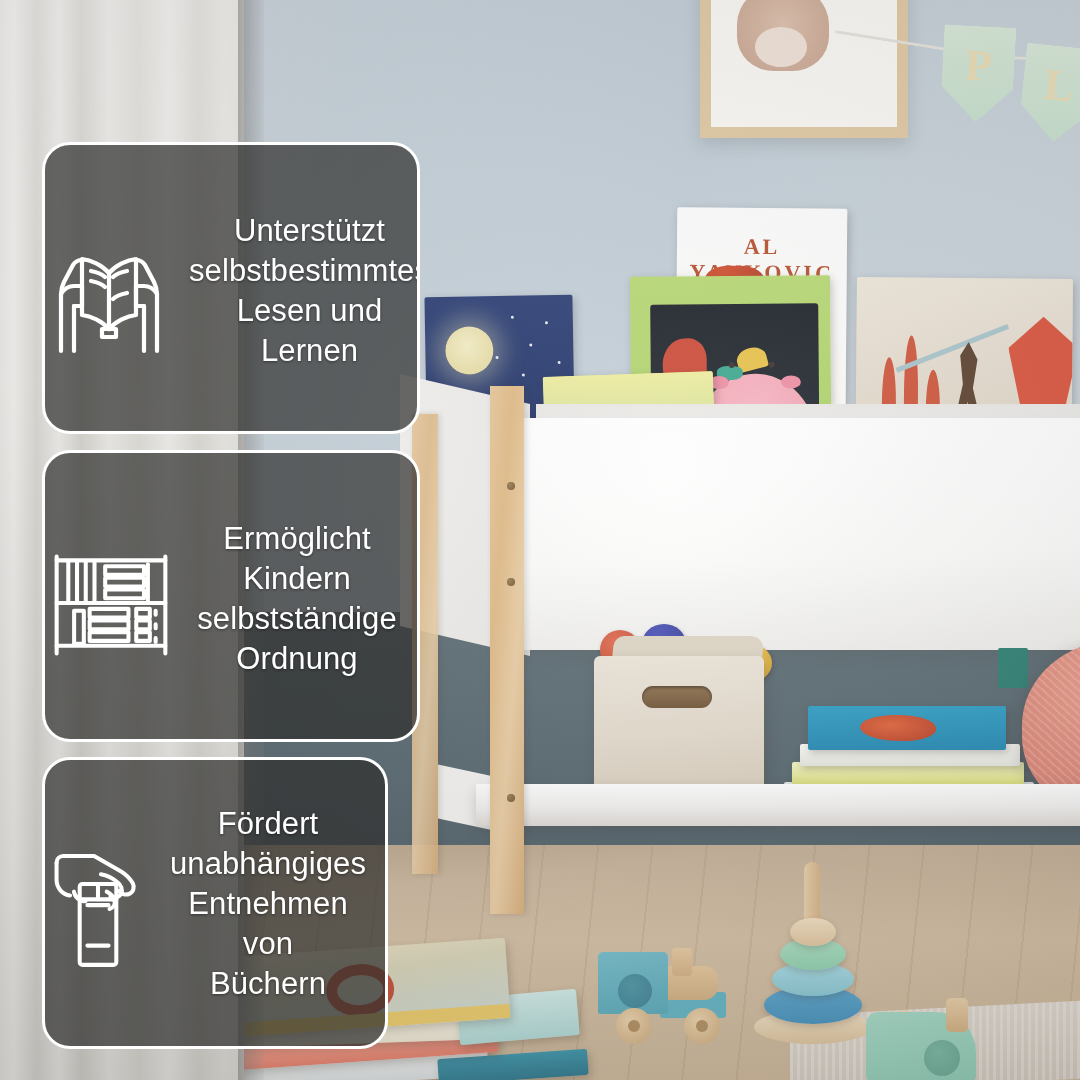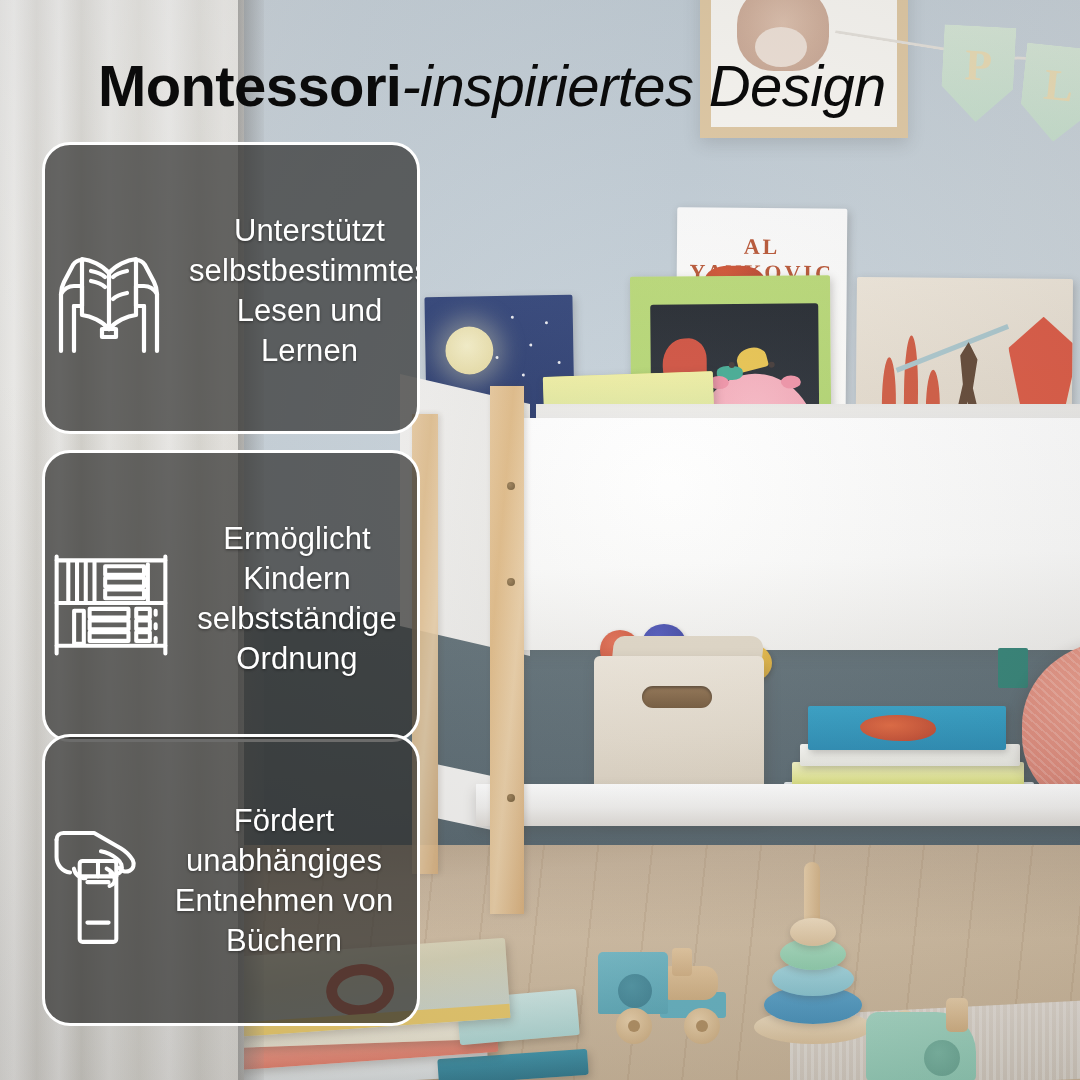--- a/index.html
+++ b/index.html
@@ -348,21 +348,21 @@
     position:absolute;
     border: 3px solid #ffffff;
     border-radius: 28px;
     background: rgba(46,46,44,.70);
     color:#fff;
     display:flex; flex-direction:row; align-items:center;
     overflow:hidden;
   }
   .card-1{ left:42px; top:142px; width:378px; height:292px; }
   .card-2{ left:42px; top:450px; width:378px; height:292px;justify-content:space-between; }
-  .card-3{ left:42px; top:734px; width:378px; height:292px; }
+  .card-3{ left:42px; top:757px; width:346px; height:292px; }
 
   .card-icon{
     margin-top: 22px;
     width: 132px; height: 116px;
     display:flex; align-items:center; justify-content:center;
   }
   .card-2 .card-icon{ margin-top: 18px; height:110px; }
   .card-3 .card-icon{ margin-top: 12px; height:132px; }
 
   .card-text{
@@ -531,23 +531,20 @@
         <div class="band"></div>
       </div>
     </div>
 
     <div class="curtain"></div>
     <div class="curtain-edge"></div>
 
     <div class="grade"></div>
   </div>
 
-  <div class="headline">
-    <span class="b">Montessori</span><span class="i">-inspiriertes Design</span>
-  </div>
 
   <div class="card card-1">
     <div class="card-icon">
       <svg viewBox="0 0 128 112" width="128" height="112" fill="none" stroke="#ffffff" stroke-width="4.2" stroke-linecap="round" stroke-linejoin="round">
         <path d="M64 30c-7-8-18-13-27-14v56c9 1 20 6 27 14"></path>
         <path d="M64 30c7-8 18-13 27-14v56c-9 1-20 6-27 14"></path>
         <path d="M64 30v56"></path>
         <path d="M46 28c5 1 11 3 14 6M46 38c5 1 11 3 14 6"></path>
         <path d="M82 28c-5 1-11 3-14 6M82 50c-5 1-11 3-14 6"></path>
         <path d="M37 17c-4 0-7 2-9 5l-9 17c-2 4-3 8-3 12v57"></path>

